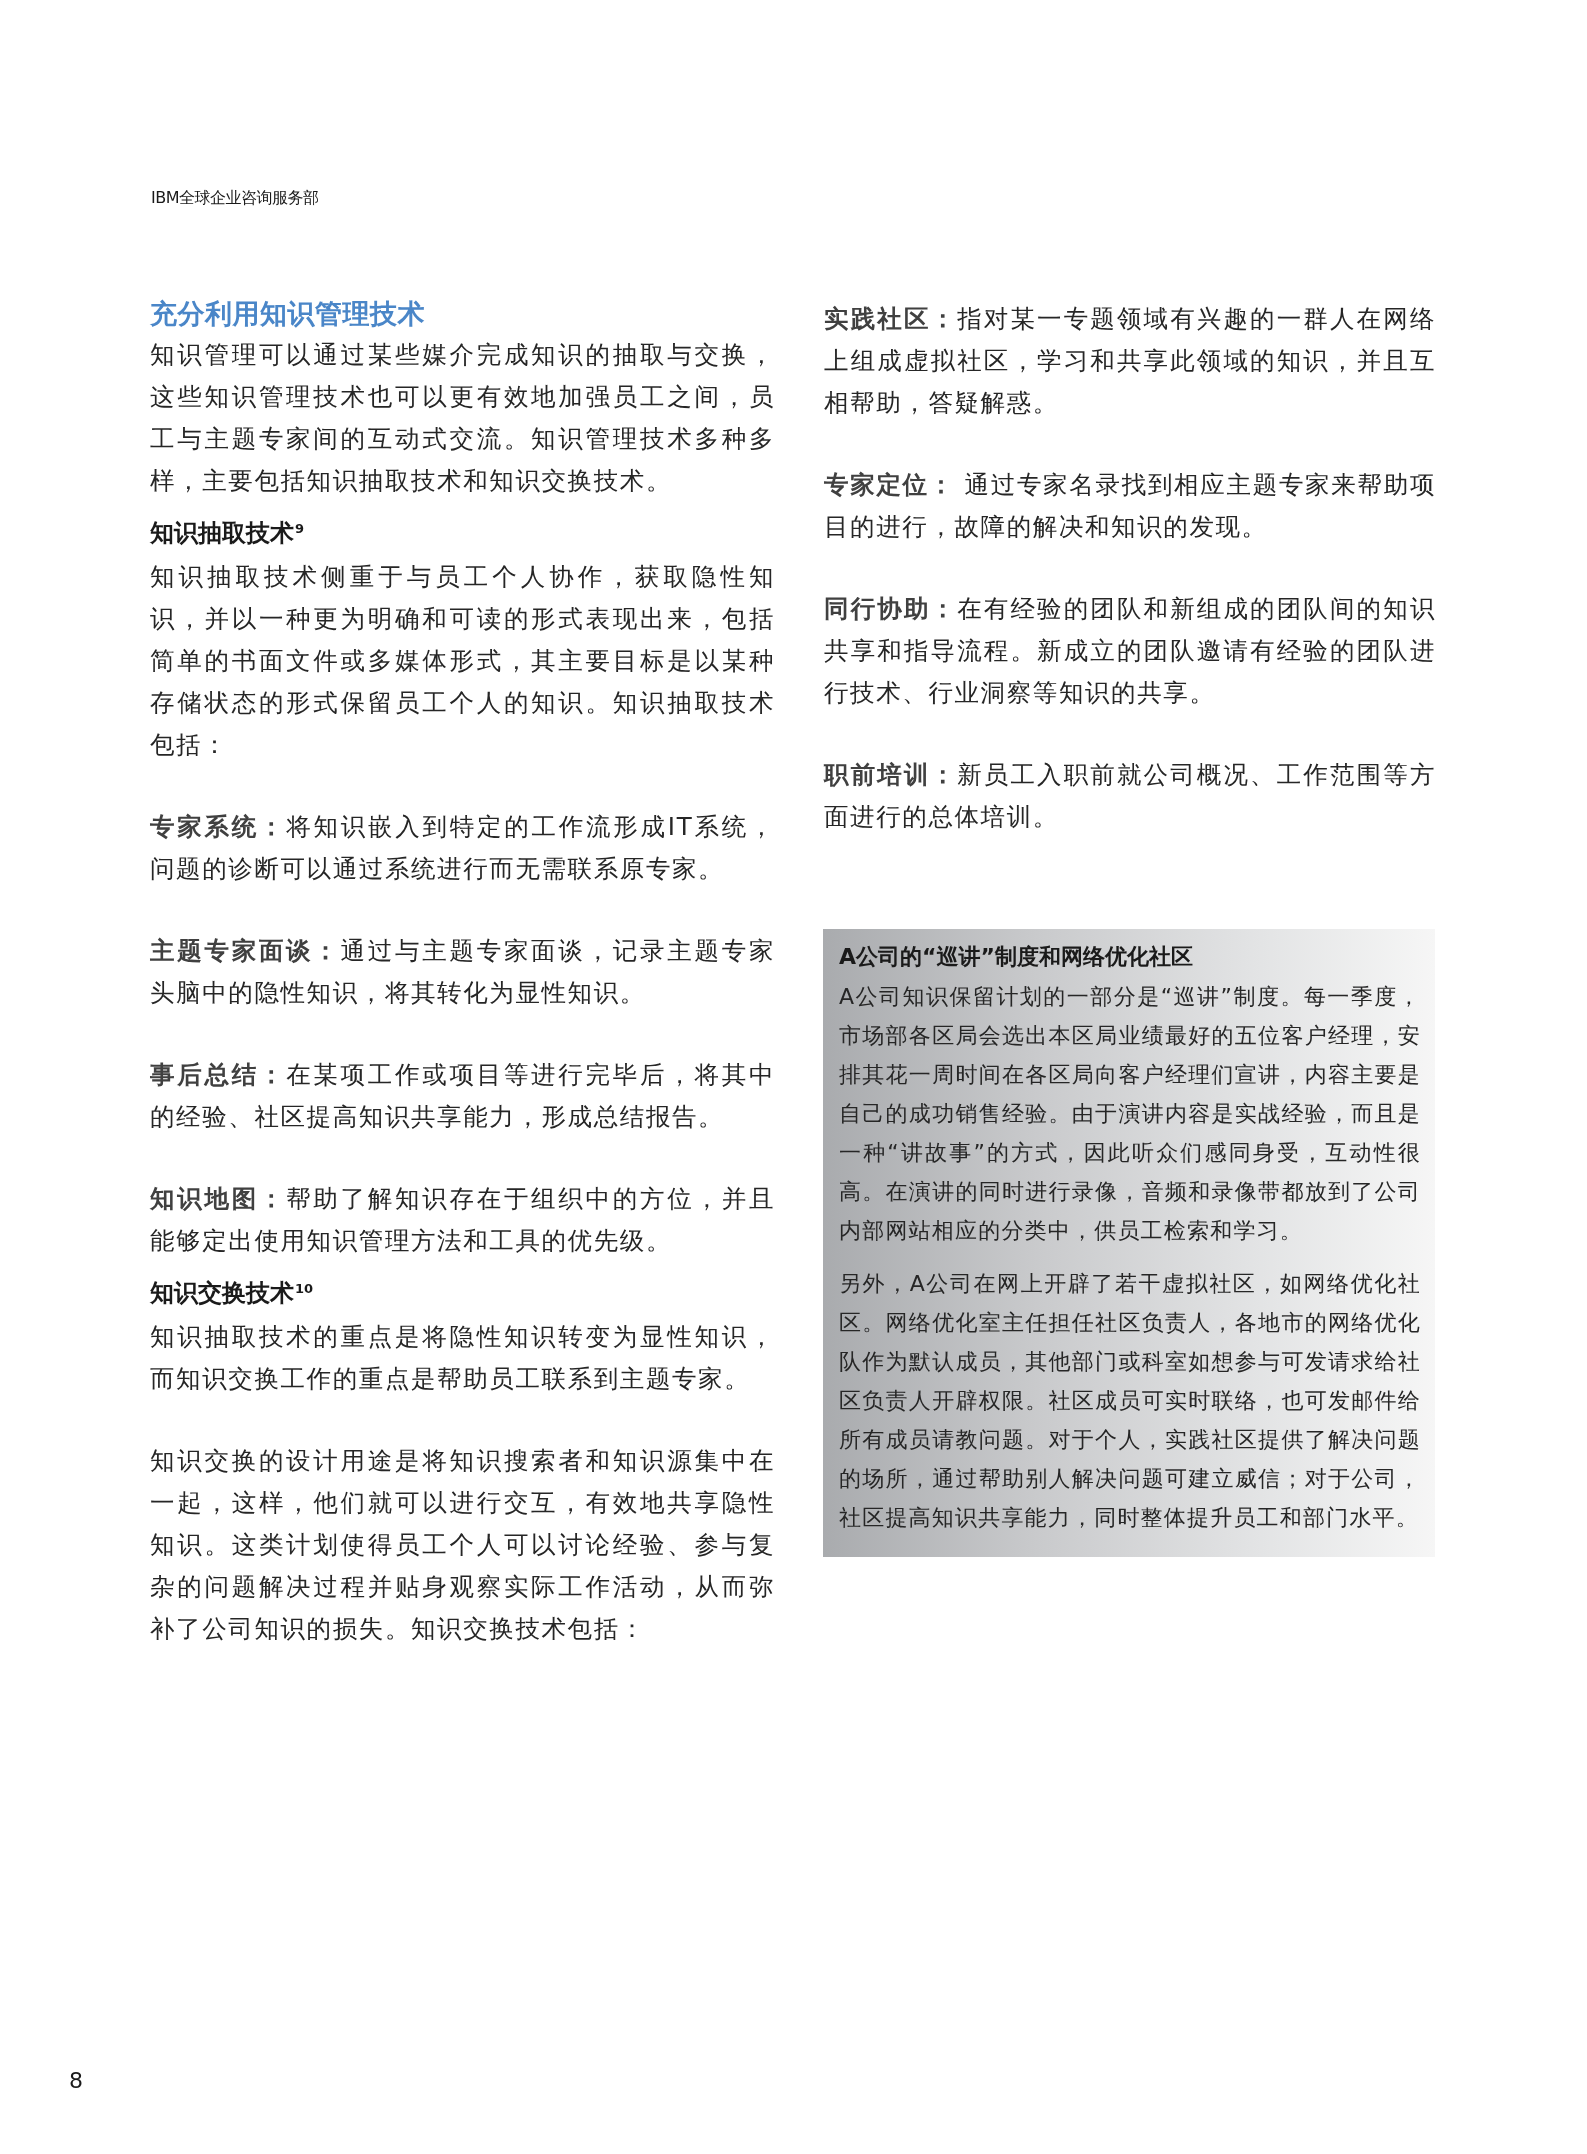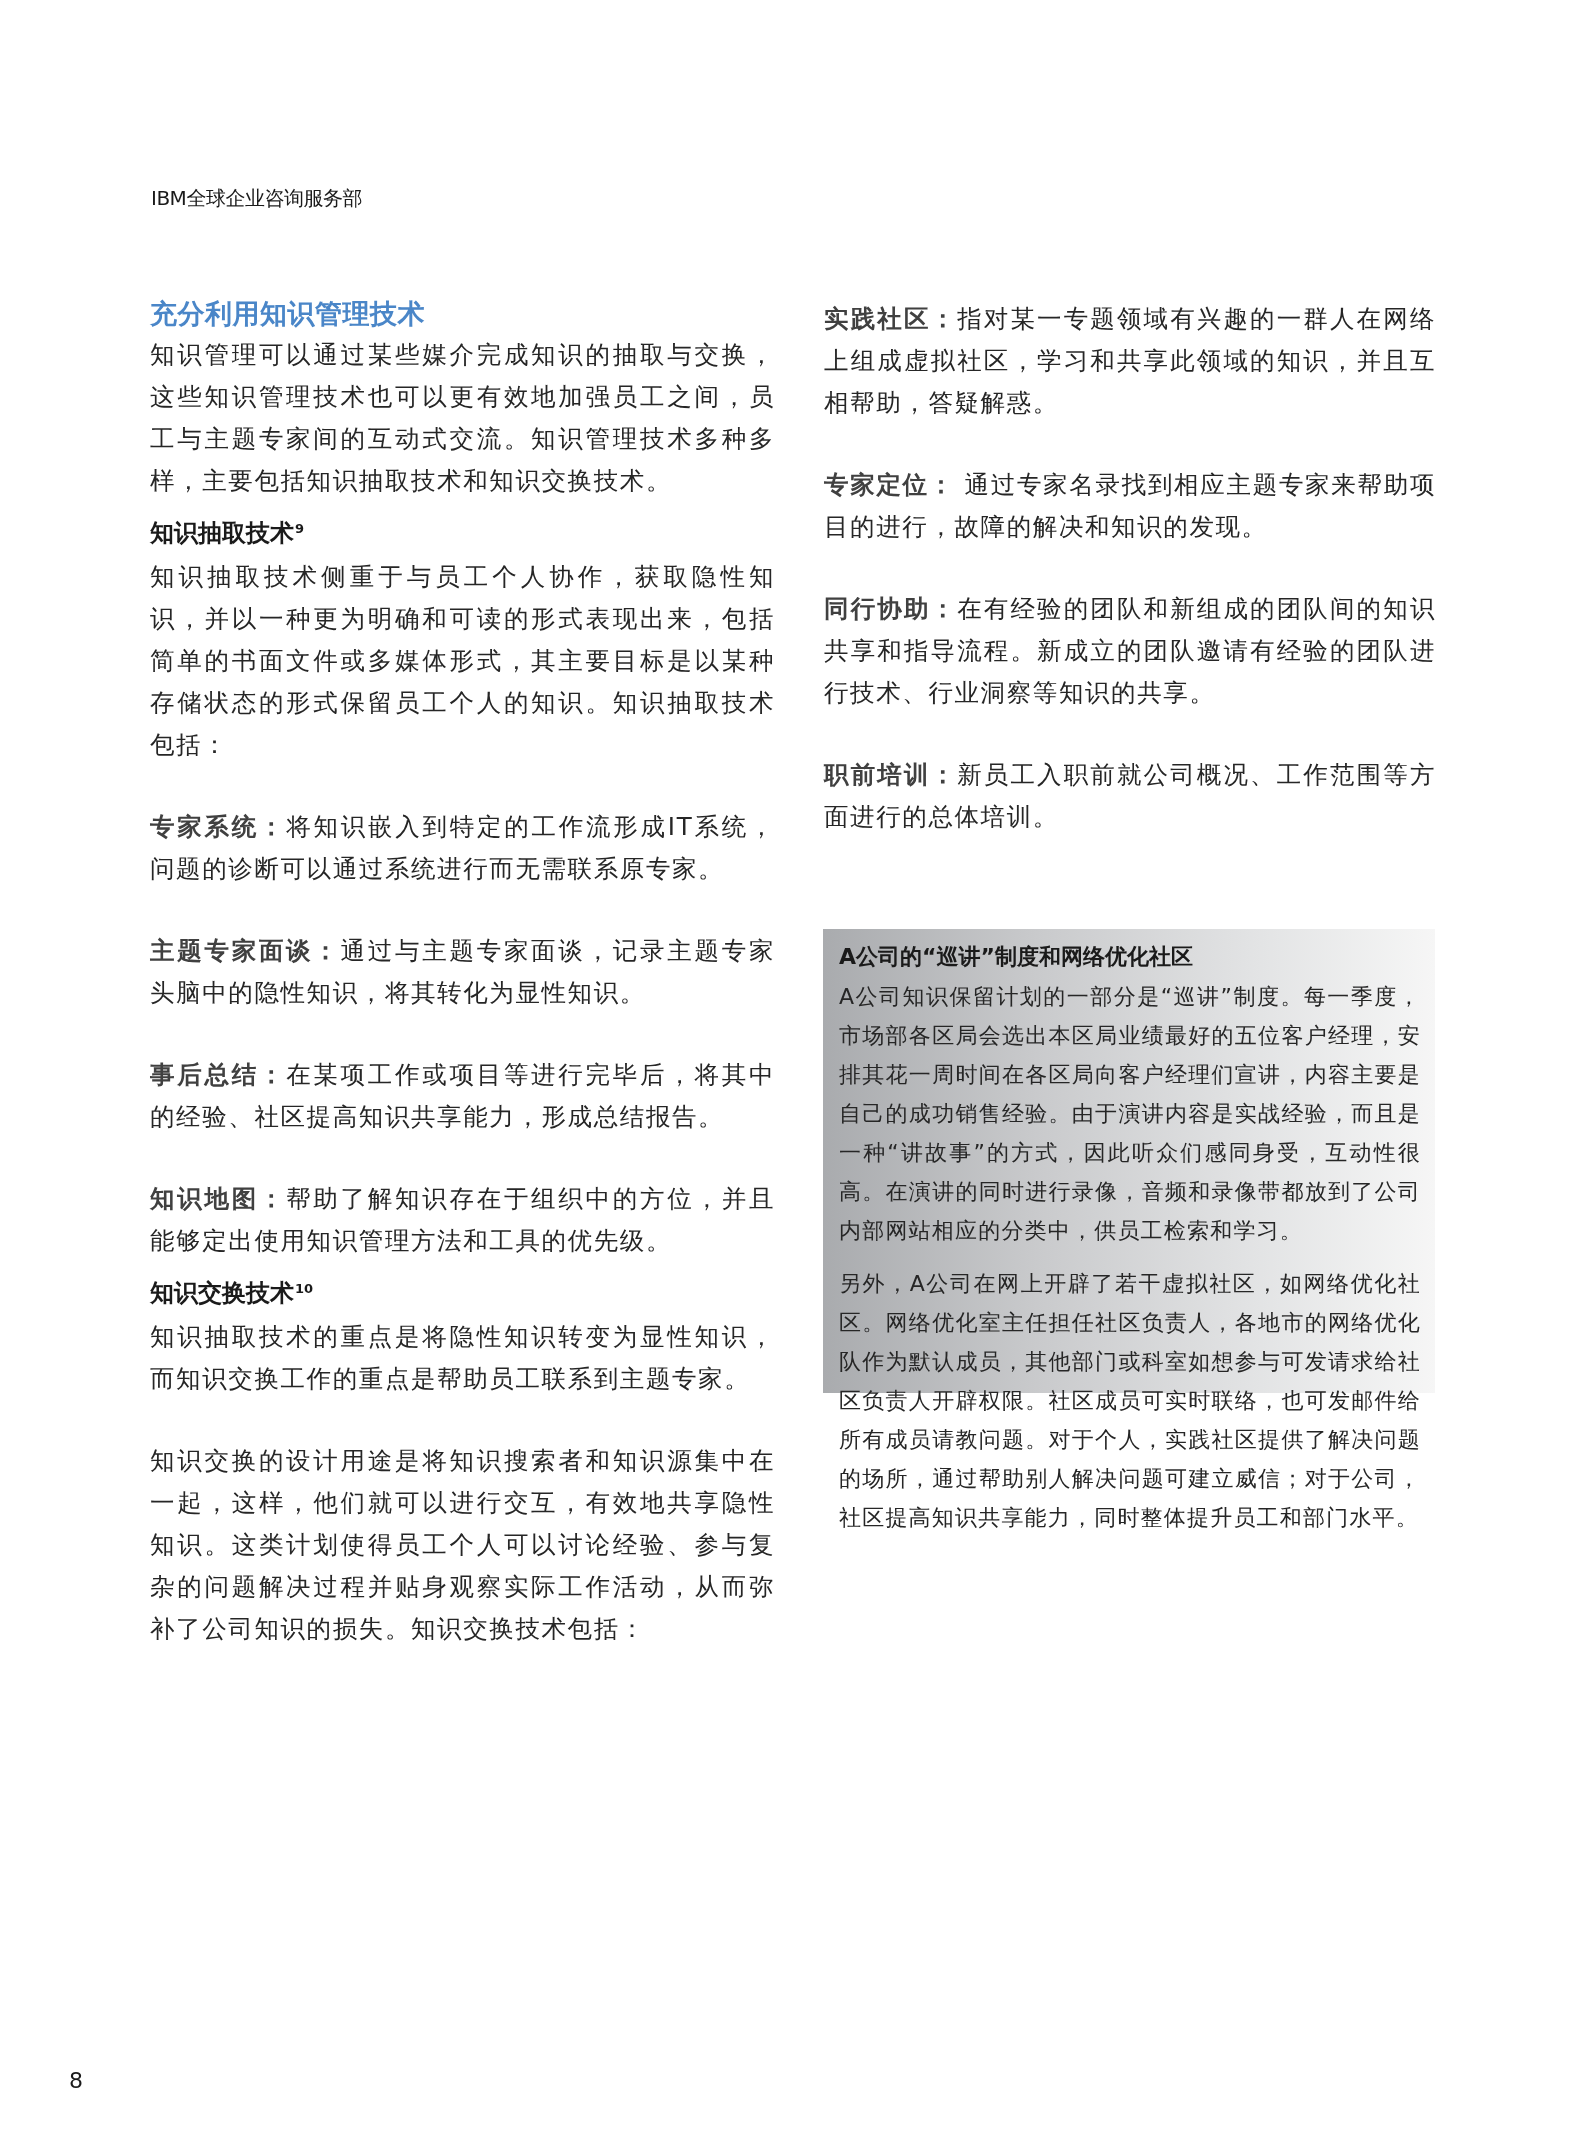--- a/index.html
+++ b/index.html
@@ -12,21 +12,21 @@
     height: 2154px;
     position: relative;
     overflow: hidden;
     font-family: "DejaVu Sans", "Liberation Sans", sans-serif;
     color: #222222;
   }
   .running-header {
     position: absolute;
     left: 151px;
     top: 186px;
-    font-size: 20px;
+    font-size: 16px;
     line-height: 24px;
     color: #1a1a1a;
     letter-spacing: -0.5px;
   }
   .col {
     position: absolute;
     width: 625px;
   }
   .col-left { left: 150px; top: 296px; }
   .col-right { left: 824px; top: 298px; width: 612px; }
@@ -66,21 +66,21 @@
     font-weight: bold;
     color: #404040;
   }
   .term { }
 
   .sidebar-box {
     position: absolute;
     left: 823px;
     top: 929px;
     width: 612px;
-    height: 464px;
+    height: 628px;
     background: linear-gradient(to right, #a9abae 0%, #c9cacc 35%, #e2e3e4 70%, #f6f6f6 100%);
     box-sizing: border-box;
     padding: 12px 14px 0 16px;
   }
   .sidebar-title {
     font-size: 22px;
     line-height: 32px;
     font-weight: bold;
     color: #1a1a1a;
     margin: 0 0 4px 0;

